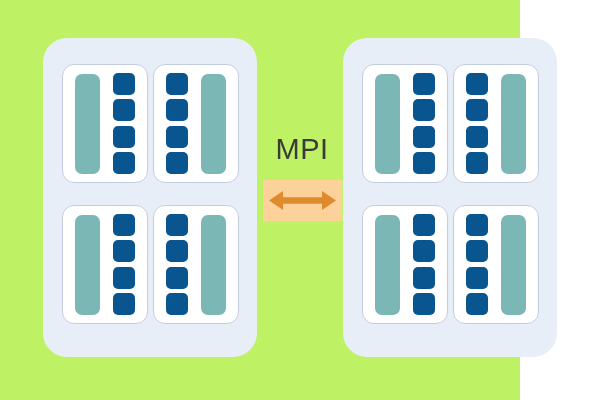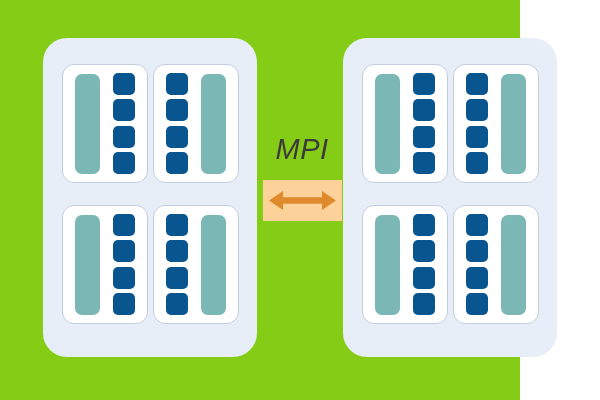--- a/index.html
+++ b/index.html
@@ -11,22 +11,21 @@
     width: 600px;
     height: 400px;
     background: #ffffff;
     font-family: "Liberation Sans", sans-serif;
     overflow: hidden;
   }
   #diagram {
     position: relative;
     width: 520px;
     height: 400px;
-    background: #84cc16;
-    font-style: italic;
+    background: #bef264;
   }
 
   
   .node-panel {
     position: absolute;
     background: #e8eef7;
     border-radius: 24px;
     box-sizing: border-box;
   }
   #node-left  { left: 43px;  top: 38px; width: 214px; height: 319px; }

